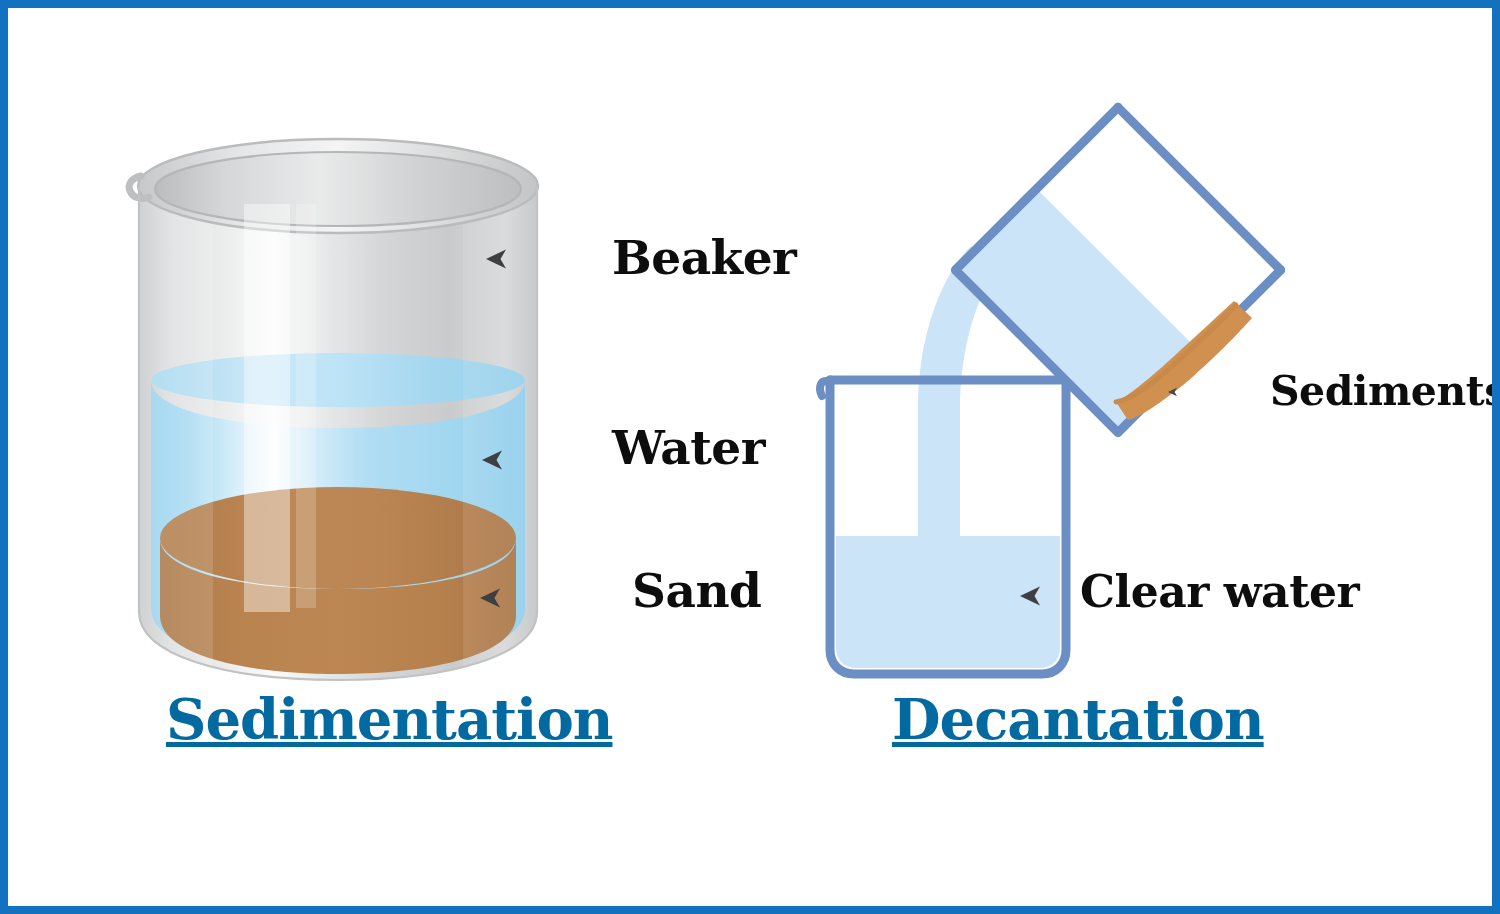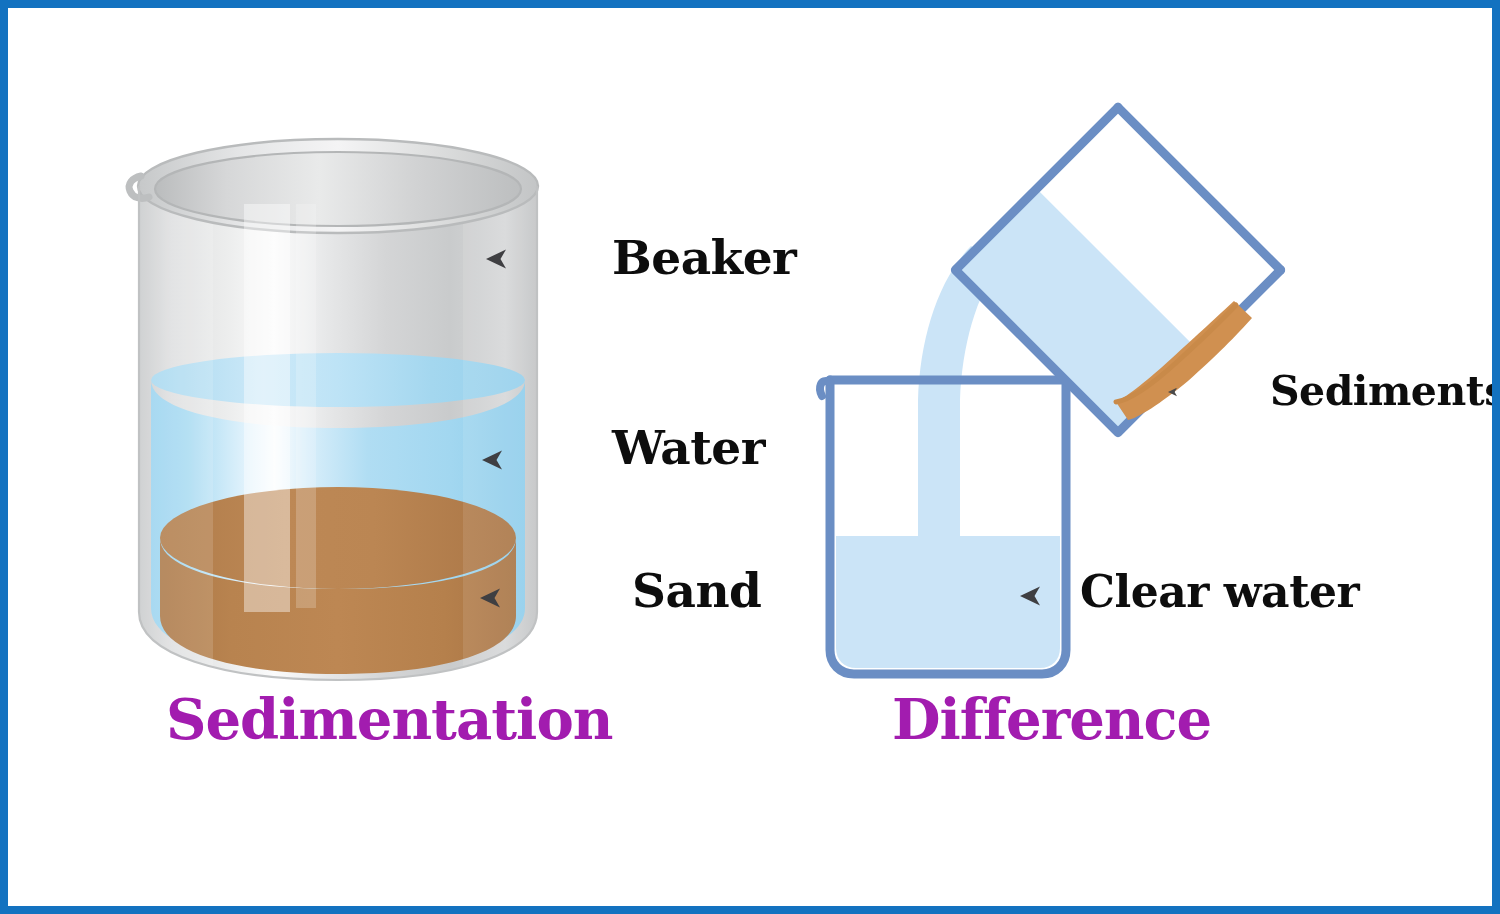--- a/index.html
+++ b/index.html
@@ -44,25 +44,26 @@
     letter-spacing: -0.5px;
   }
   #lbl-beaker { left: 604px; top: 222px; font-size: 47px; }
   #lbl-water  { left: 604px; top: 412px; font-size: 47px; }
   #lbl-sand   { left: 604px; top: 555px; font-size: 47px; margin-left: 20px; }
   #lbl-sediments   { left: 1262px; top: 359px; font-size: 41px; }
   #lbl-clearwater  { left: 1072px; top: 558px; font-size: 44px; }
 
   .process-title {
     position: absolute;
-    color: #a21caf;
+    color: #0369a1;
     font-family: "DejaVu Serif", "Liberation Serif", serif;
     font-weight: bold;
     white-space: nowrap;
     letter-spacing: -1px;
+    text-decoration: underline;
   }
   #title-sedimentation { left: 158px; top: 678px; font-size: 56px; }
   #title-decantation   { left: 884px; top: 678px; font-size: 56px; }
 
   
   #banner {
     position: absolute;
     left: 8px;
     top: 744px;
     width: 1484px;
@@ -291,16 +292,16 @@
   </svg>
 
   <div class="callout" id="lbl-water">Water</div>
   <div class="callout" id="lbl-beaker">Beaker</div>
   <div class="callout" id="lbl-sand">Sand</div>
 
   <div class="callout" id="lbl-sediments">Sediments</div>
   <div class="callout" id="lbl-clearwater">Clear water</div>
 
   <div class="process-title" id="title-sedimentation">Sedimentation</div>
-  <div class="process-title" id="title-decantation">Difference</div>
+  <div class="process-title" id="title-decantation">Decantation</div>
 
 
 </div>
 
 </body></html>

